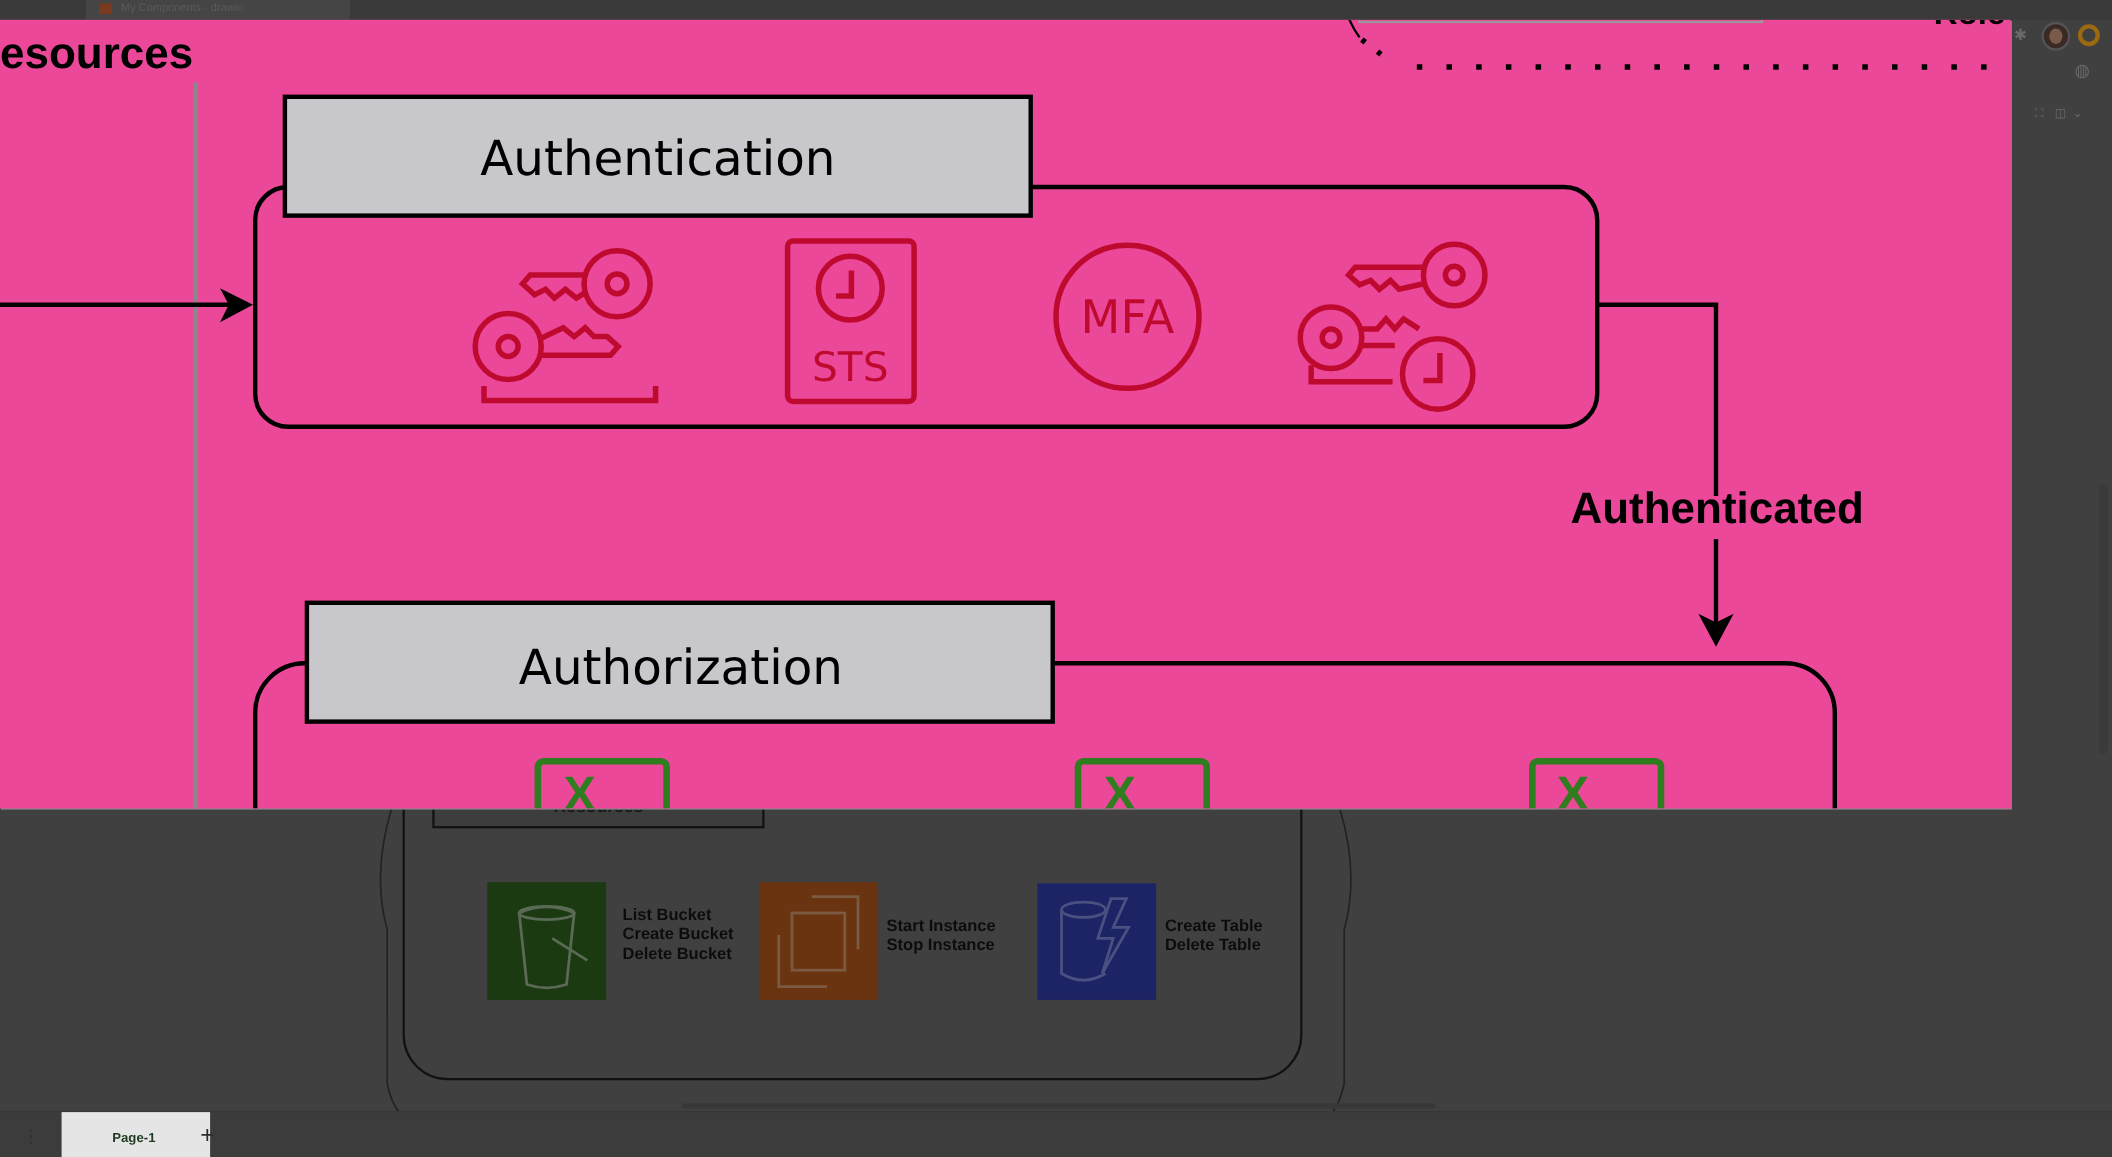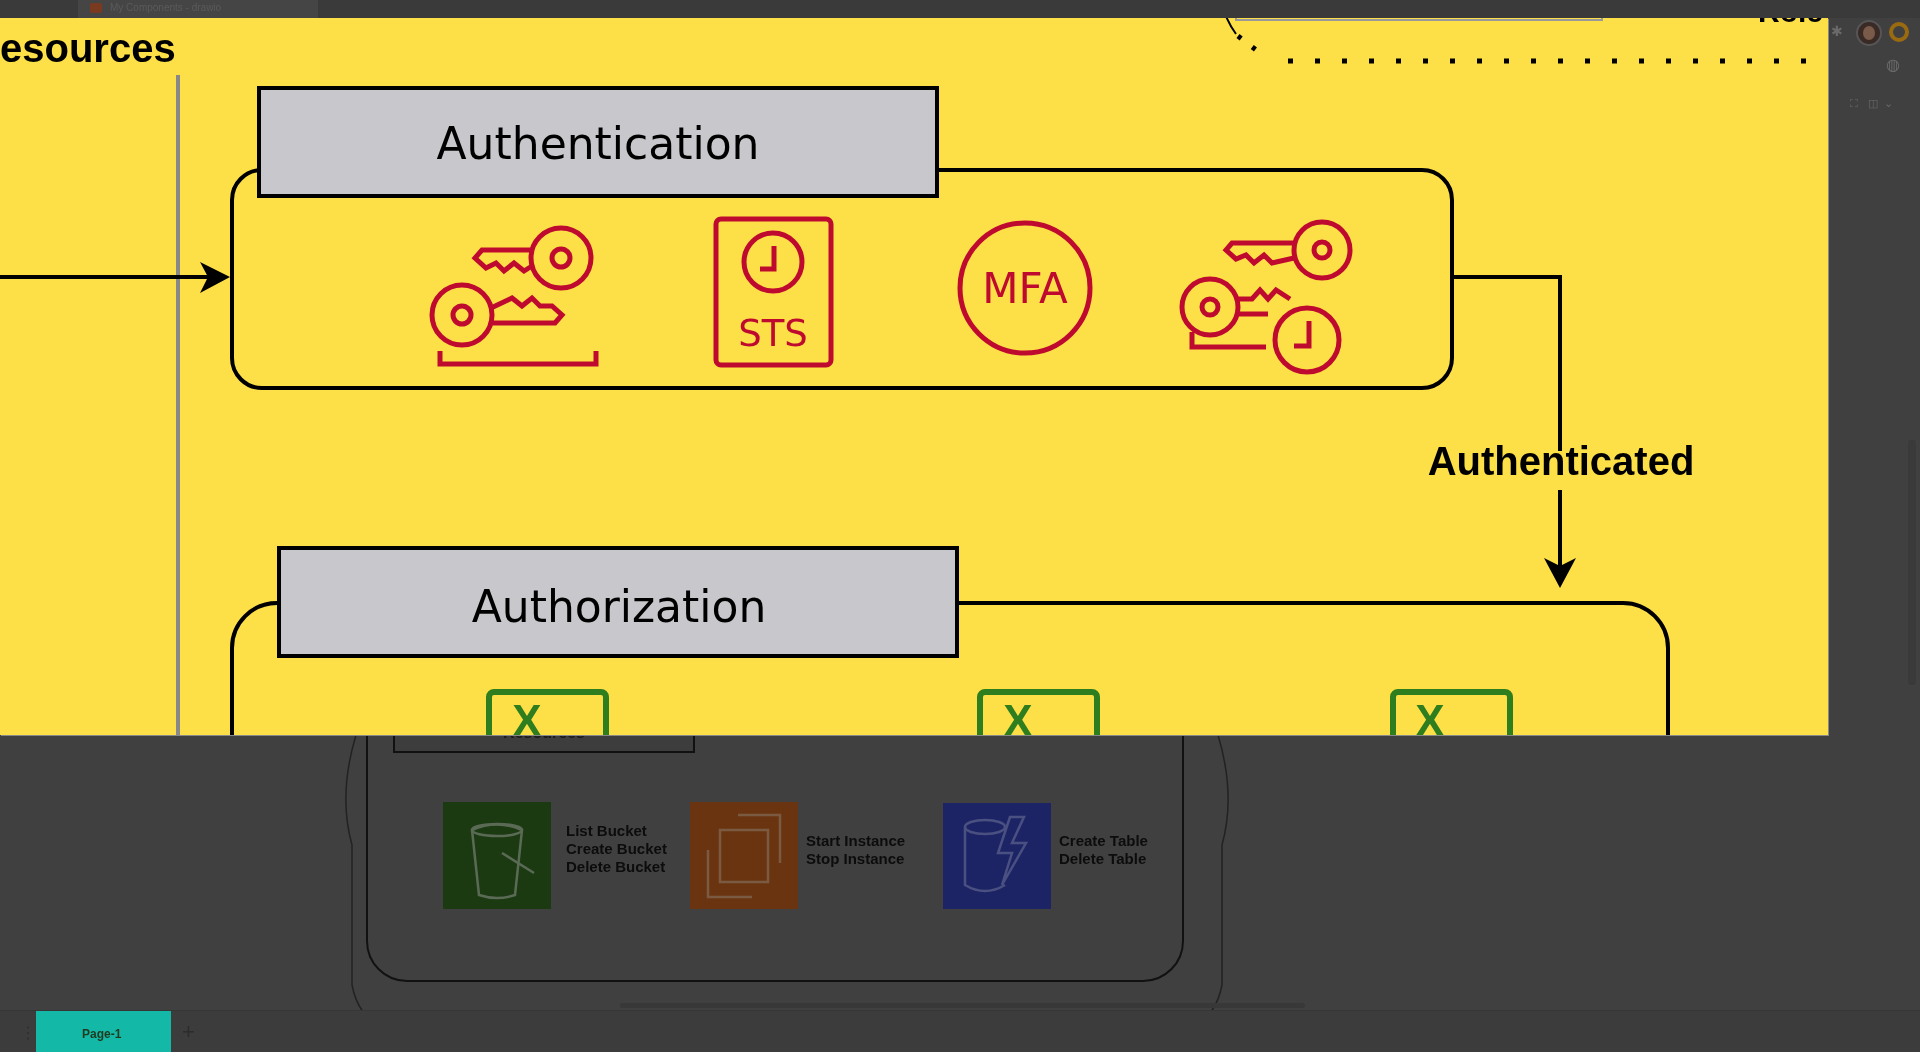--- a/index.html
+++ b/index.html
@@ -11,31 +11,31 @@
   #tab .fav { position:absolute; left:12px; top:3px; width:12px; height:10px; background:#7a3a20; border-radius:2px; }
   #tab .title { position:absolute; left:32px; top:2px; font-size:10px; color:#5a5a5a; white-space:nowrap; overflow:hidden; width:190px; }
   
   #right-chrome { left:1828px; top:18px; width:92px; height:1000px; background:#404040; }
   .chrome-ico { position:absolute; color:#6a6a6a; font-size:14px; line-height:14px; }
   #avatar { left:1856px; top:20px; width:22px; height:22px; border-radius:50%; background:#3a2a26; border:2px solid #555; }
   #avatar .face { position:absolute; left:5px; top:4px; width:12px; height:14px; border-radius:50%; background:#7a5a48; }
   #ext-ring { left:1889px; top:22px; width:12px; height:12px; border-radius:50%; border:4px solid #9a6a10; background:#404040; }
   #vscroll { left:1908px; top:440px; width:8px; height:245px; background:#3a3a3a; border-radius:3px; }
   
-  #zoom-view { left:0; top:18px; width:1828px; height:717px; background:#fde047; overflow:hidden; box-shadow:1px 1px 0 #888; }
+  #zoom-view { left:0; top:18px; width:1828px; height:717px; background:#ec4899; overflow:hidden; box-shadow:1px 1px 0 #888; }
   #diagram-svg { position:absolute; left:0; top:0; }
   .box-title { font-family:"DejaVu Sans", sans-serif; font-size:44px; fill:#000; text-anchor:middle; }
   .bold-label { font-family:"Liberation Sans", sans-serif; font-weight:bold; fill:#000; }
   
   #lower-svg { position:absolute; left:0; top:735px; }
   .svc-text { font-family:"Liberation Sans", sans-serif; font-weight:bold; font-size:15px; fill:#0c0c0c; }
   
   #pagebar { left:0; top:1010px; width:1920px; height:42px; background:#3c3c3c; border-top:1px solid #363636; }
   #page-menu { position:absolute; left:20px; top:12px; color:#2e2e2e; font-size:16px; }
-  #page-tab { position:absolute; left:36px; top:0; width:135px; height:42px; background:#14b8a6; }
+  #page-tab { position:absolute; left:56px; top:0; width:135px; height:42px; background:#e5e5e5; }
   #page-tab span { position:absolute; left:46px; top:16px; font-size:12px; font-weight:bold; color:#1f3a1f; }
   #add-page { position:absolute; left:182px; top:8px; font-size:22px; color:#2c2c2c; }
   #hscroll { left:620px; top:1003px; width:685px; height:5px; background:#383838; border-radius:3px; }
 </style>
 </head>
 <body>
 
 <div id="topbar" class="abs">
   <div id="tab" class="abs">
     <span class="fav"></span>

